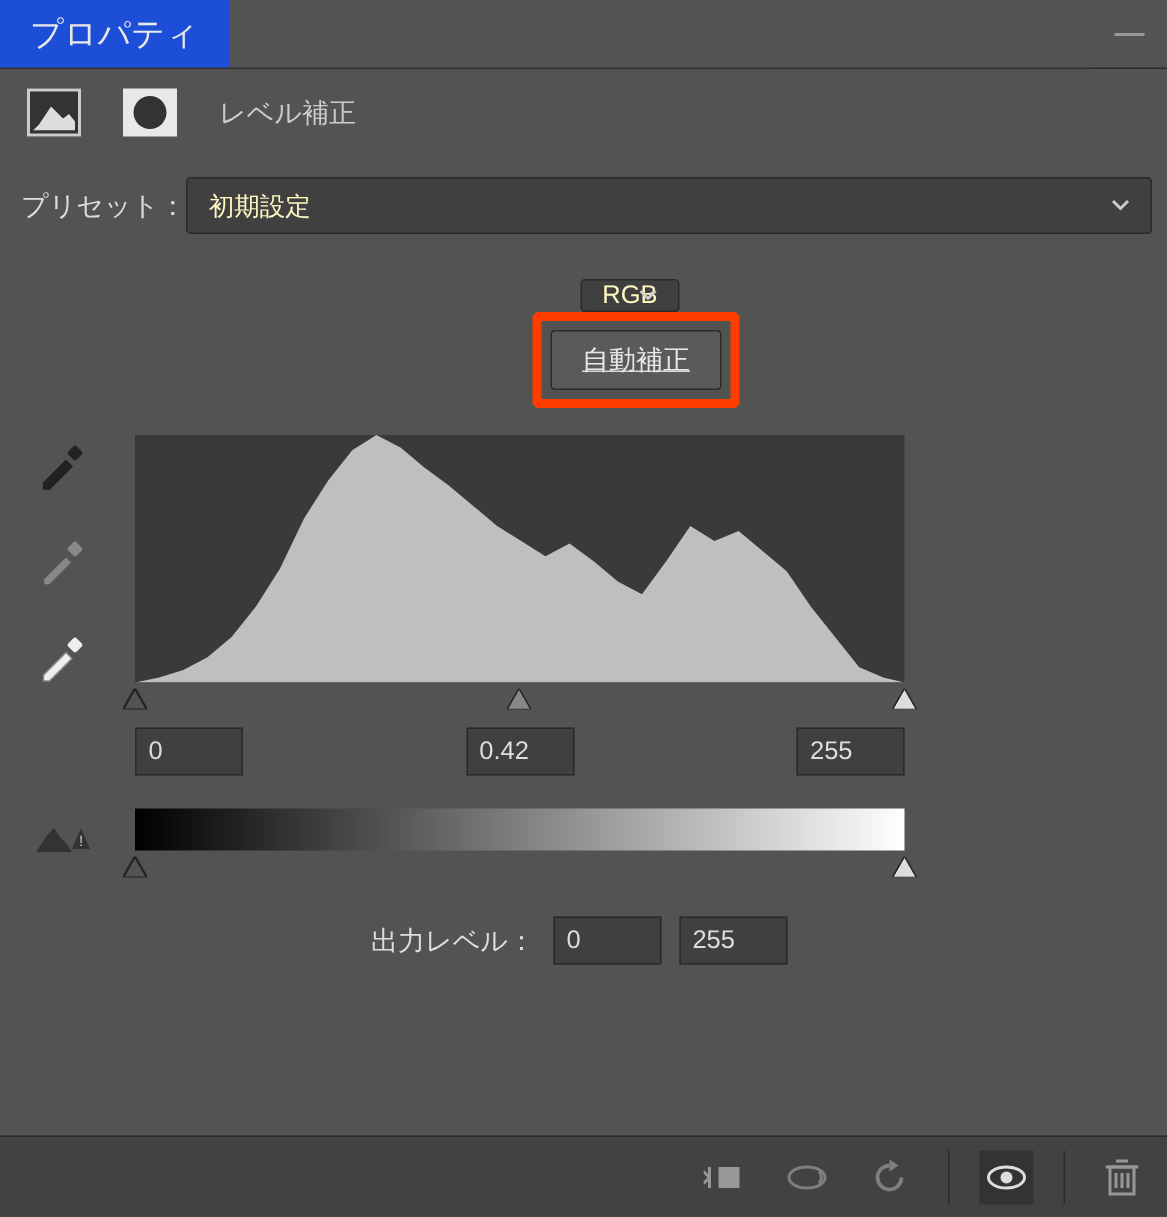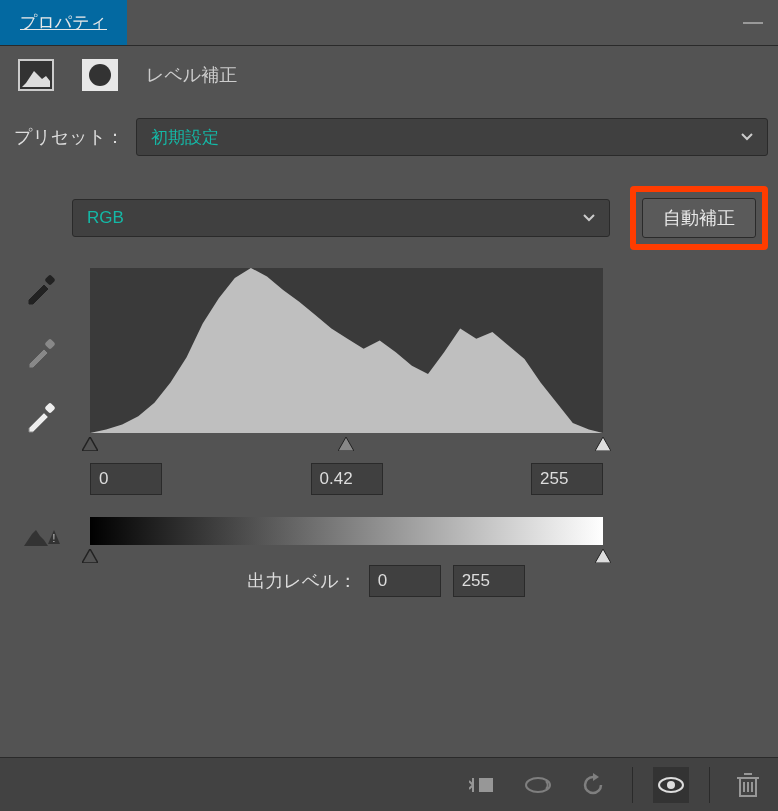--- a/index.html
+++ b/index.html
@@ -13,27 +13,26 @@
       overflow: hidden;
     }
     .panel-header {
       height: 46px;
       background: #535353;
       border-bottom: 1px solid #2a2a2a;
       display: flex;
       align-items: stretch;
     }
     .tab {
-      background: #0369a1;
+      background: #1d4ed8;
       padding: 0 20px;
       display: flex;
       align-items: center;
-      font-size: 17px;
+      font-size: 22px;
       color: #e8e8e8;
-      text-decoration: underline;
     }
     .tab-empty { flex: 1; background: #535353; }
     .menu-icon {
       width: 50px;
       display: flex;
       align-items: center;
       justify-content: center;
       cursor: pointer;
     }
     .menu-icon div { width: 20px; height: 2px; background: #999; }
@@ -72,49 +71,50 @@
     .adj-title { font-size: 18px; color: #ccc; }
     
     .content {
       padding: 14px 10px 10px 10px;
       background: #535353;
     }
     .row {
       display: flex;
       align-items: center;
       margin-bottom: 18px;
-      gap: 12px;
+      gap: 0;
     }
     .label { font-size: 18px; color: #ddd; }
     .select {
       flex: 1;
       height: 38px;
       background: #404040;
       border: 1px solid #2a2a2a;
       border-radius: 3px;
       display: flex;
       align-items: center;
       padding: 0 14px;
-      color: #14b8a6;
+      color: #fef9c3;
       font-size: 17px;
       position: relative;
       cursor: pointer;
     }
     .chevron {
       position: absolute;
       right: 14px;
       width: 12px; height: 8px;
     }
     .preset-row { padding-left: 4px; }
-    .channel-row { padding-left: 62px; margin-top: 30px; }
+    .channel-row { padding-left: 62px; margin-top: 30px; flex-direction: column; }
     .auto-btn-wrap {
       border: 6px solid #ff3c00;
       border-radius: 4px;
       padding: 6px;
       margin-left: 8px;
+      text-decoration: underline;
     }
     .auto-btn {
       height: 40px;
       padding: 0 20px;
       background: #5a5a5a;
       border: 1px solid #2a2a2a;
       border-radius: 3px;
       display: flex;
       align-items: center;
       font-size: 18px;
@@ -183,20 +183,21 @@
       width: 513px;
       height: 28px;
       background: linear-gradient(to right, #000, #fff);
       margin-top: 22px;
     }
     .output-row {
       display: flex;
       align-items: center;
       justify-content: center;
       gap: 12px;
+      margin-top: 24px;
     }
     
     .footer {
       position: absolute;
       bottom: 0;
       left: 0; right: 0;
       height: 54px;
       background: #424242;
       border-top: 1px solid #2a2a2a;
       display: flex;

